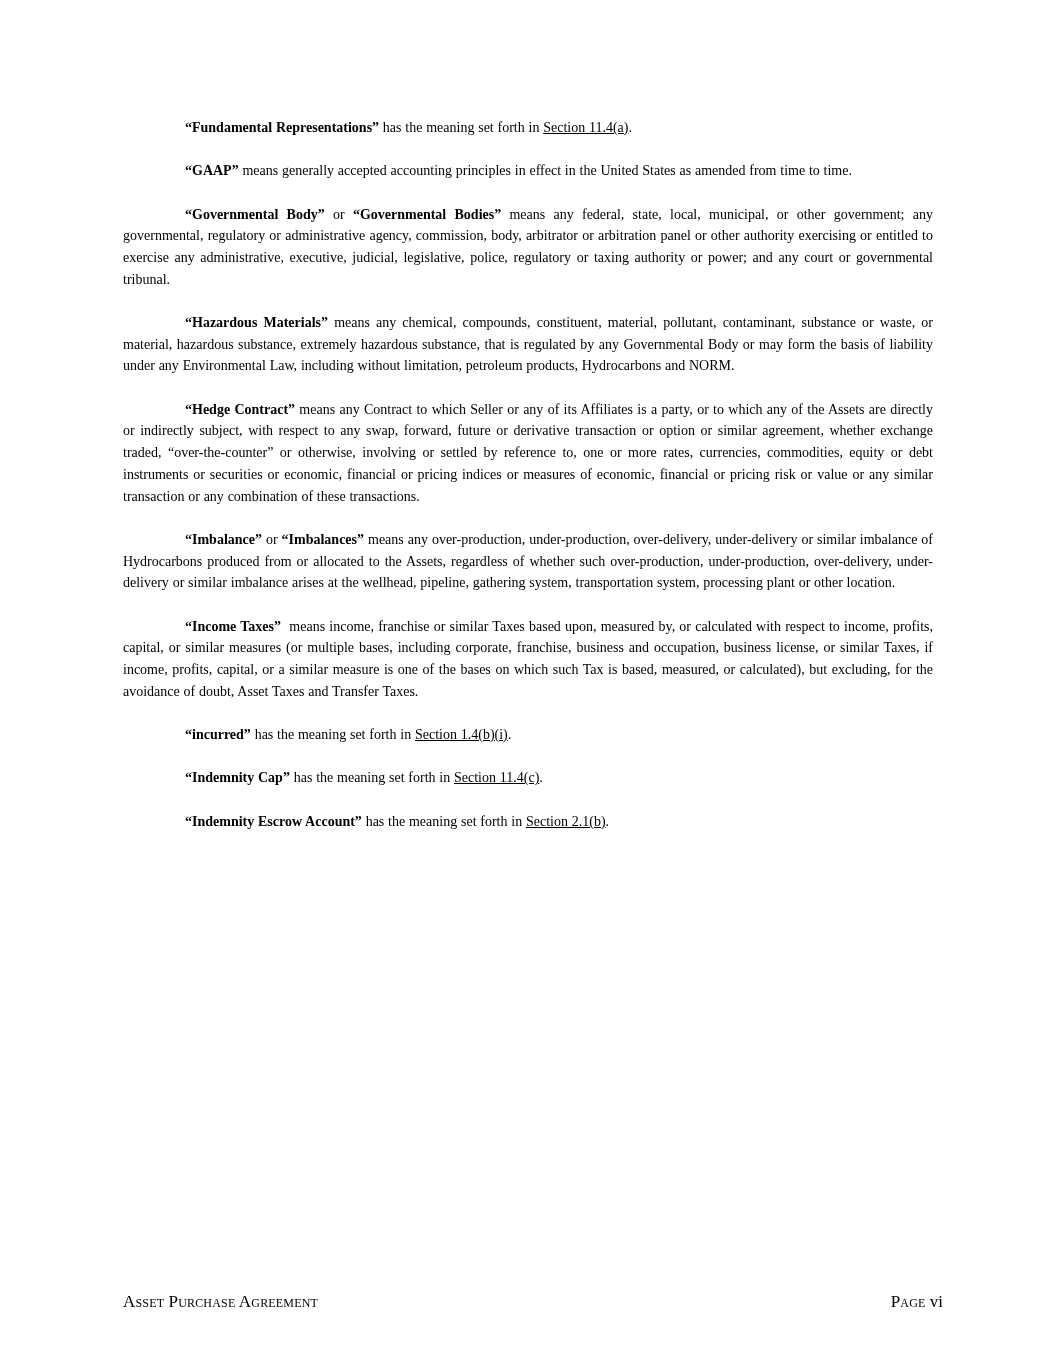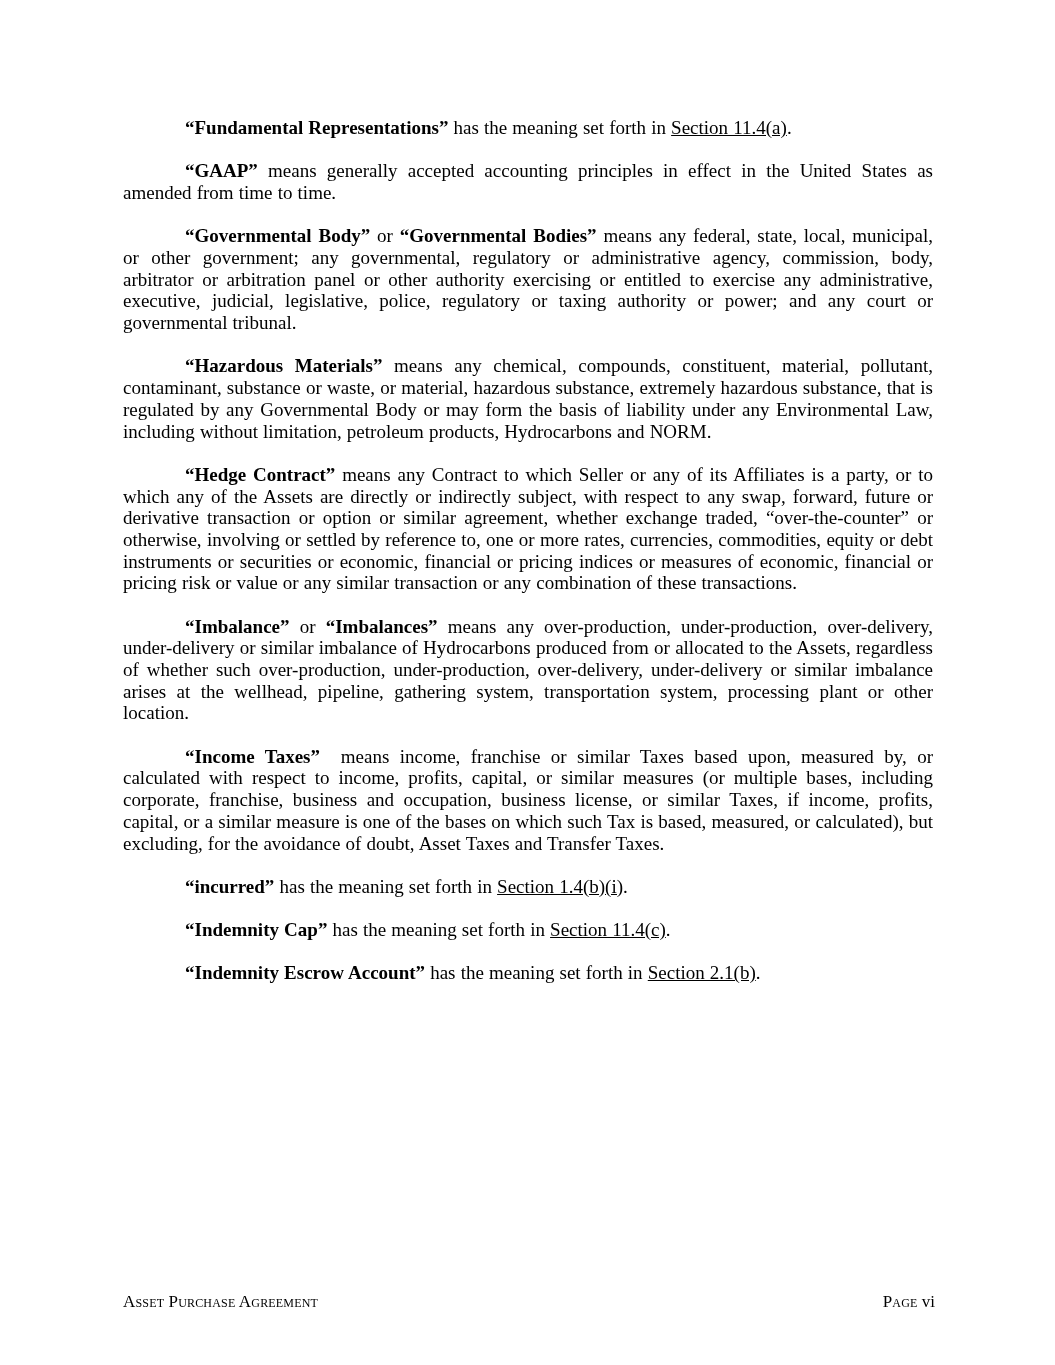--- a/index.html
+++ b/index.html
@@ -20,31 +20,31 @@
   .content {
     position: absolute;
     left: 123px;
     right: 122px;
     top: 117px;
   }
   p.para {
     margin: 0 0 21.6px 0;
     text-indent: 62px;
     text-align: justify;
-    font-size: 19px;
+    font-size: 14px;
     line-height: 21.7px;
     word-spacing: 0.02em;
   }
   p.para:last-child { margin-bottom: 0; margin-top: 20px; }
   .b { font-weight: bold; }
   .u { text-decoration: underline; }
   .footer {
     position: absolute;
     left: 123px;
-    right: 120px;
+    right: 112px;
     top: 1292px;
     display: flex;
     justify-content: space-between;
     align-items: flex-start;
     font-size: 17px;
   }
   .sc { font-variant: small-caps; letter-spacing: 0.01em; }
 </style>
 </head>
 <body>

